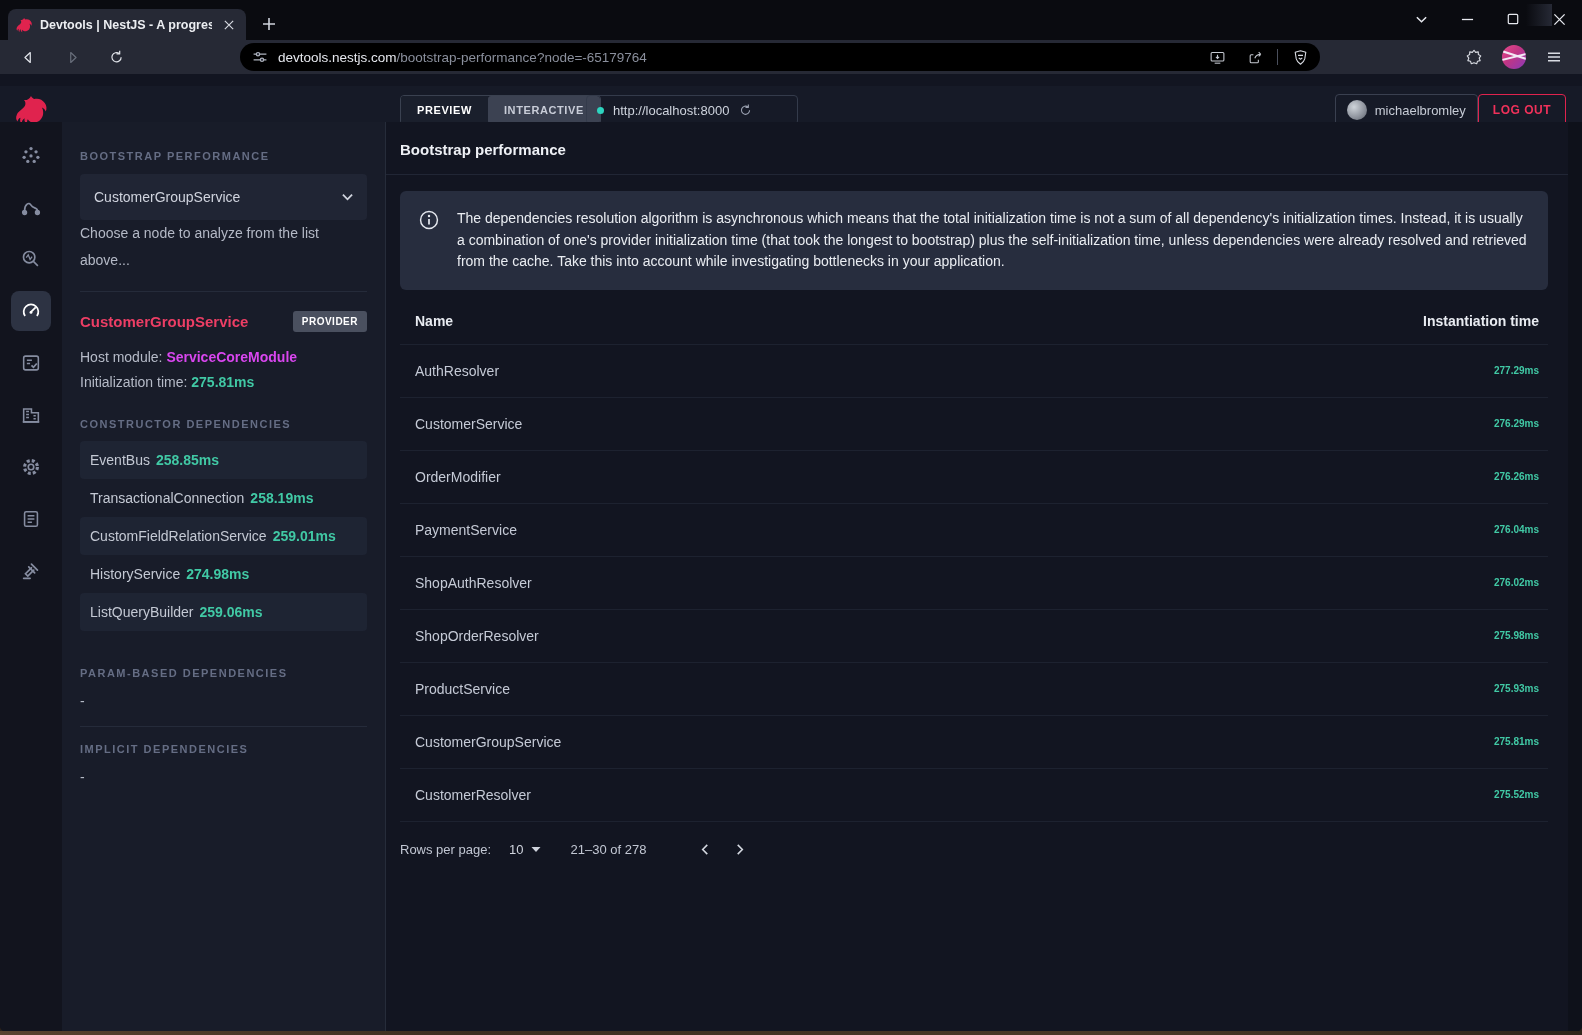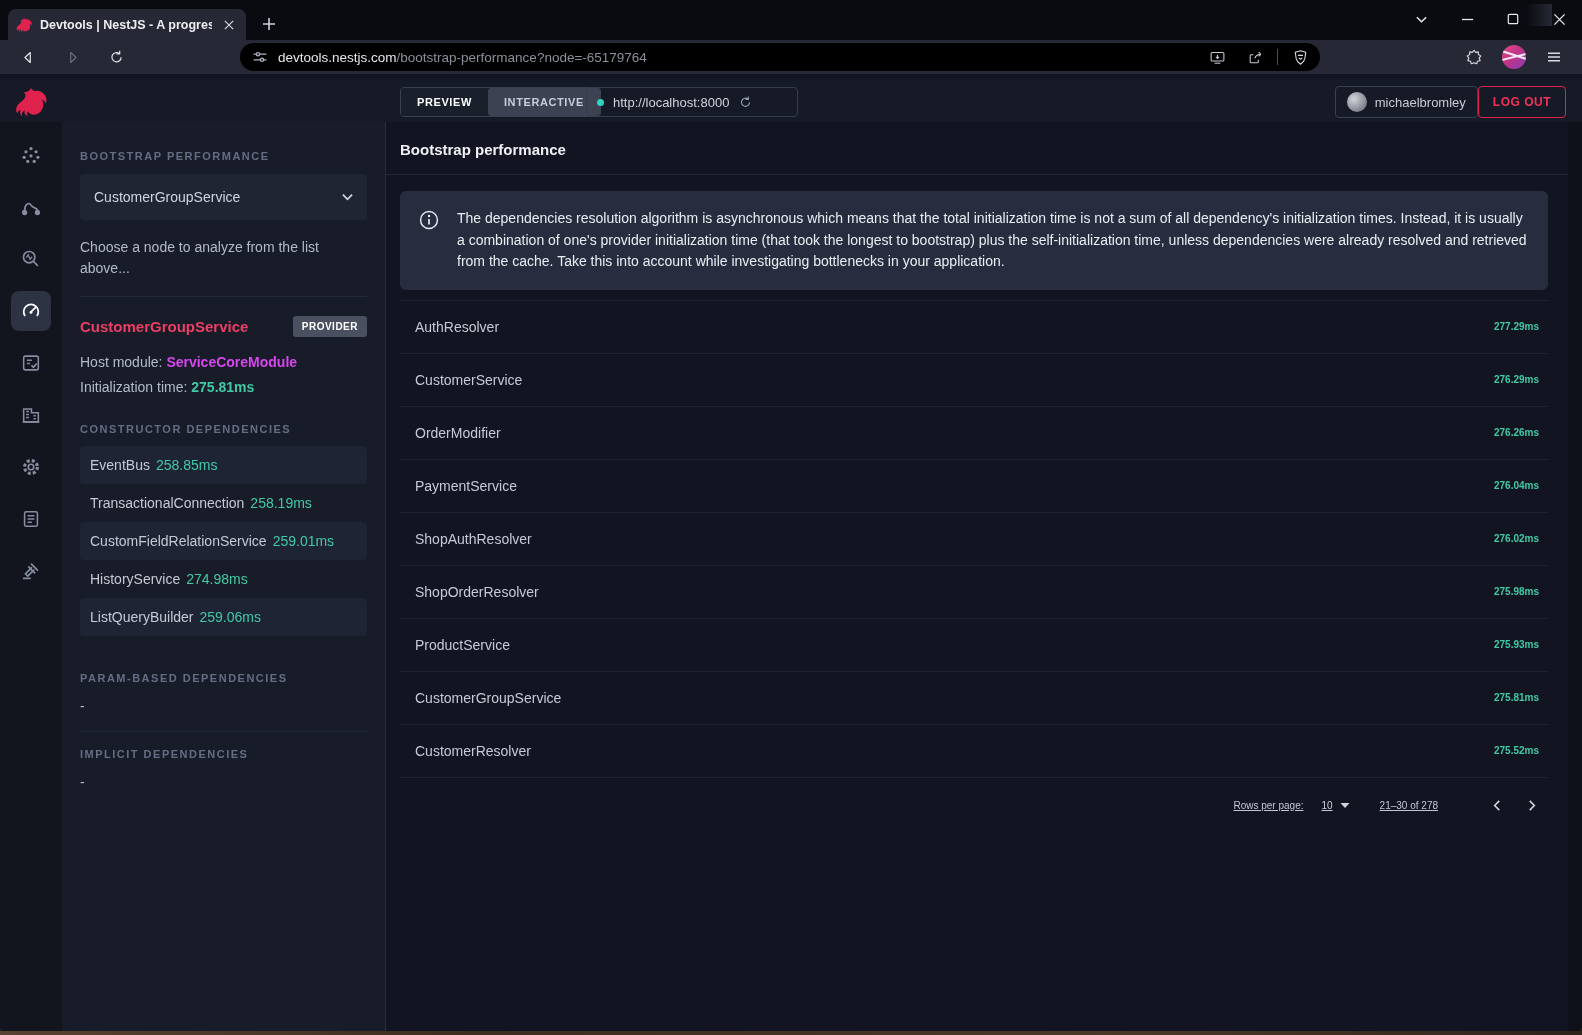--- a/index.html
+++ b/index.html
@@ -36,21 +36,21 @@
   .vdivider { width:1px; height:16px; background:#4a4f5c; }
   .toolbar-spacer { flex:1; }
   .avatar-btn { width:24px; height:24px; border-radius:50%;
             background:linear-gradient(135deg,#e84b8a,#c13584 45%,#8a3ab9); position:relative; overflow:hidden; }
   .avatar-btn:before, .avatar-btn:after { content:""; position:absolute; left:-3px; right:-3px; height:2px; background:#f2e9f5; }
   .avatar-btn:before { top:9px; transform:rotate(18deg); }
   .avatar-btn:after { top:11px; transform:rotate(-14deg); }
 
   
   .page { position:absolute; top:74px; left:0; right:0; bottom:0; background:var(--bg-main,#121521); }
-  .app-header { position:absolute; top:4px; left:0; right:0; height:48px; background:var(--bg-header,#161a27);
+  .app-header { position:absolute; top:12px; left:0; right:0; height:48px; background:var(--bg-header,#161a27);
                 border-bottom:1px solid #1e2330;text-decoration:underline; }
   .logo-box { position:absolute; left:0; top:0; width:62px; height:48px; display:flex; align-items:center; justify-content:center; }
   .mode-switch { position:absolute; left:400px; top:9px; height:30px; display:flex; border:1px solid #3a4150;
                  border-radius:4px; overflow:hidden; }
   .mode-btn { padding:0 16px; display:flex; align-items:center; font-size:11px; font-weight:bold; letter-spacing:0.6px; }
   .mode-btn.preview { background:#1a1f2c; color:#ffffff; }
   .mode-btn.interactive { background:#3c4252; color:#c9cdd8; border-radius:3px; }
   .target-box { position:absolute; left:586px; top:9px; height:30px; min-width:212px; border:1px solid #343b4b;
                 border-radius:4px; display:flex; align-items:center; padding:0 10px; gap:9px; }
   .dot { width:7px; height:7px; border-radius:50%; background:var(--dot-teal,#2dd4bf); }
@@ -69,56 +69,56 @@
           display:flex; flex-direction:column; align-items:center; padding-top:13px; gap:12px; }
   .rail-btn { width:40px; height:40px; display:flex; align-items:center; justify-content:center;
               color:#868da1; border-radius:8px; }
   .rail-btn.active { background:#2d3343; color:#ffffff; }
 
   .panel { position:absolute; left:62px; top:48px; bottom:0; width:324px; background:var(--bg-panel,#181c29);
            border-right:1px solid #262c3a; padding:0 18px; color:#b6bbc8; font-size:14px; }
   .sec-label { font-size:11px; font-weight:bold; letter-spacing:1.5px; color:#656d84; }
   .node-select { margin-top:12px; height:46px; background:#202534; border-radius:4px; display:flex;
                  align-items:center; justify-content:space-between; padding:0 14px; color:#d0d4de; }
-  .hint { margin-top:17px; line-height:21px; color:#b4b9c6; width:252px; }
+  .hint { line-height:27px; color:#b4b9c6; width:252px; }
   .hdivider { border:none; border-top:1px solid #252b3a; margin-top:17px; }
   .node-head { margin-top:19px; display:flex; align-items:center; justify-content:space-between; }
   .node-name { color:var(--accent-pink,#ed3e65); font-weight:bold; font-size:15px; }
   .badge { background:#4a505f; color:#fff; font-size:10px; font-weight:bold; letter-spacing:0.5px;
            padding:5px 9px; border-radius:3px; }
   .kv { margin-top:15px; line-height:20px; }
   .kv + .kv { margin-top:5px; }
   .kv b { color:#d946ef; }
   .kv .teal { color:var(--time-teal,#41c9a5); font-weight:bold; }
   .dep-list { margin-top:11px; }
   .dep-item { height:38px; display:flex; align-items:center; padding:0 10px; border-radius:4px;
               color:#c4c9d4; gap:6px; }
   .dep-item.alt { background:var(--bg-item,#1e2433); }
-  .dep-time { color:var(--time-teal,#41c9a5); font-weight:normal; }
+  .dep-time { color:var(--time-teal,#41c9a5); font-weight:bold; }
   .dash { margin-top:14px; color:#b4b9c6; }
   .mt26 { margin-top:26px; } .mt16 { margin-top:16px; } .mt36 { margin-top:36px; }
 
   .content { position:absolute; left:386px; top:48px; right:0; bottom:0; background:var(--bg-main,#121521); }
   .content-gutter { position:absolute; right:0; top:0; bottom:0; width:14px; background:#0e111a; }
   .content-header { padding:19px 14px 15px; border-bottom:1px solid #212635; }
   .content-title { font-size:15px; font-weight:bold; color:#eef0f5; }
   .info-box { margin:16px 34px 0 14px; background:var(--bg-box,#272d3e); border-radius:6px;
               padding:17px 18px; display:flex; gap:17px; }
   .info-icon { flex:none; width:22px; height:22px; margin-top:1px; color:#e4e7ee; }
   .info-text { font-size:14px; line-height:21.5px; color:#eaedf2; }
   .perf-table { margin:10px 34px 0 14px; }
   .t-head { display:flex; justify-content:space-between; padding:13px 9px 15px 15px; }
   .t-head .col { font-size:14px; font-weight:bold; color:#e8ebf1; }
   .t-row { display:flex; justify-content:space-between; align-items:center; height:53px;
            padding:0 9px 0 15px; border-top:1px solid #1d2230;gap:12px; }
   .t-row .name { font-size:14px; color:#c5cad6; }
   .t-row .time { font-size:10px; font-weight:bold; color:var(--time-teal,#41c9a5); }
   .t-foot-line { border:none; border-top:1px solid #1d2230; }
-  .pagination { margin:0 34px 0 14px; height:55px; display:flex; align-items:center; justify-content:flex-end;
-                color:#c2c7d3; font-size:10px;text-decoration:underline; }
+  .pagination { margin:0 34px 0 14px; height:55px; display:flex; align-items:center; justify-content:flex-start;
+                color:#c2c7d3; font-size:13px; }
   .pg-label { margin-right:18px; }
   .pg-size { display:flex; align-items:center; gap:7px; margin-right:30px; color:#cfd3dd; }
   .pg-range { margin-right:42px; }
   .pg-btn { width:34px; height:34px; display:flex; align-items:center; justify-content:center; color:#d4d8e0; }
 
   svg { display:block; }
 </style>
 </head>
 <body>
 
@@ -403,20 +403,24 @@
           <svg viewBox="0 0 24 24" width="22" height="22" fill="none" stroke="currentColor" stroke-width="1.6">
             <circle cx="12" cy="12" r="9.2"></circle>
               <path d="M12 11 V17" stroke-width="1.9"></path>
               <circle cx="12" cy="7.6" r="0.6" fill="currentColor" stroke-width="1.4"></circle>
             </svg>
         </span>
         <span class="info-text">The dependencies resolution algorithm is asynchronous which means that the total initialization time is not a sum of all dependency's initialization times. Instead, it is usually a combination of one's provider initialization time (that took the longest to bootstrap) plus the self-initialization time, unless dependencies were already resolved and retrieved from the cache. Take this into account while investigating bottlenecks in your application.</span>
       </div>
 
       <div class="perf-table">
+        <div class="t-head">
+          <span class="col">Name</span>
+          <span class="col">Instantiation time</span>
+        </div>
         <div class="t-row">
             <span class="name">AuthResolver</span>
             <span class="time">277.29ms</span>
           </div>
           <div class="t-row">
             <span class="name">CustomerService</span>
             <span class="time">276.29ms</span>
           </div>
           <div class="t-row">
             <span class="name">OrderModifier</span>

